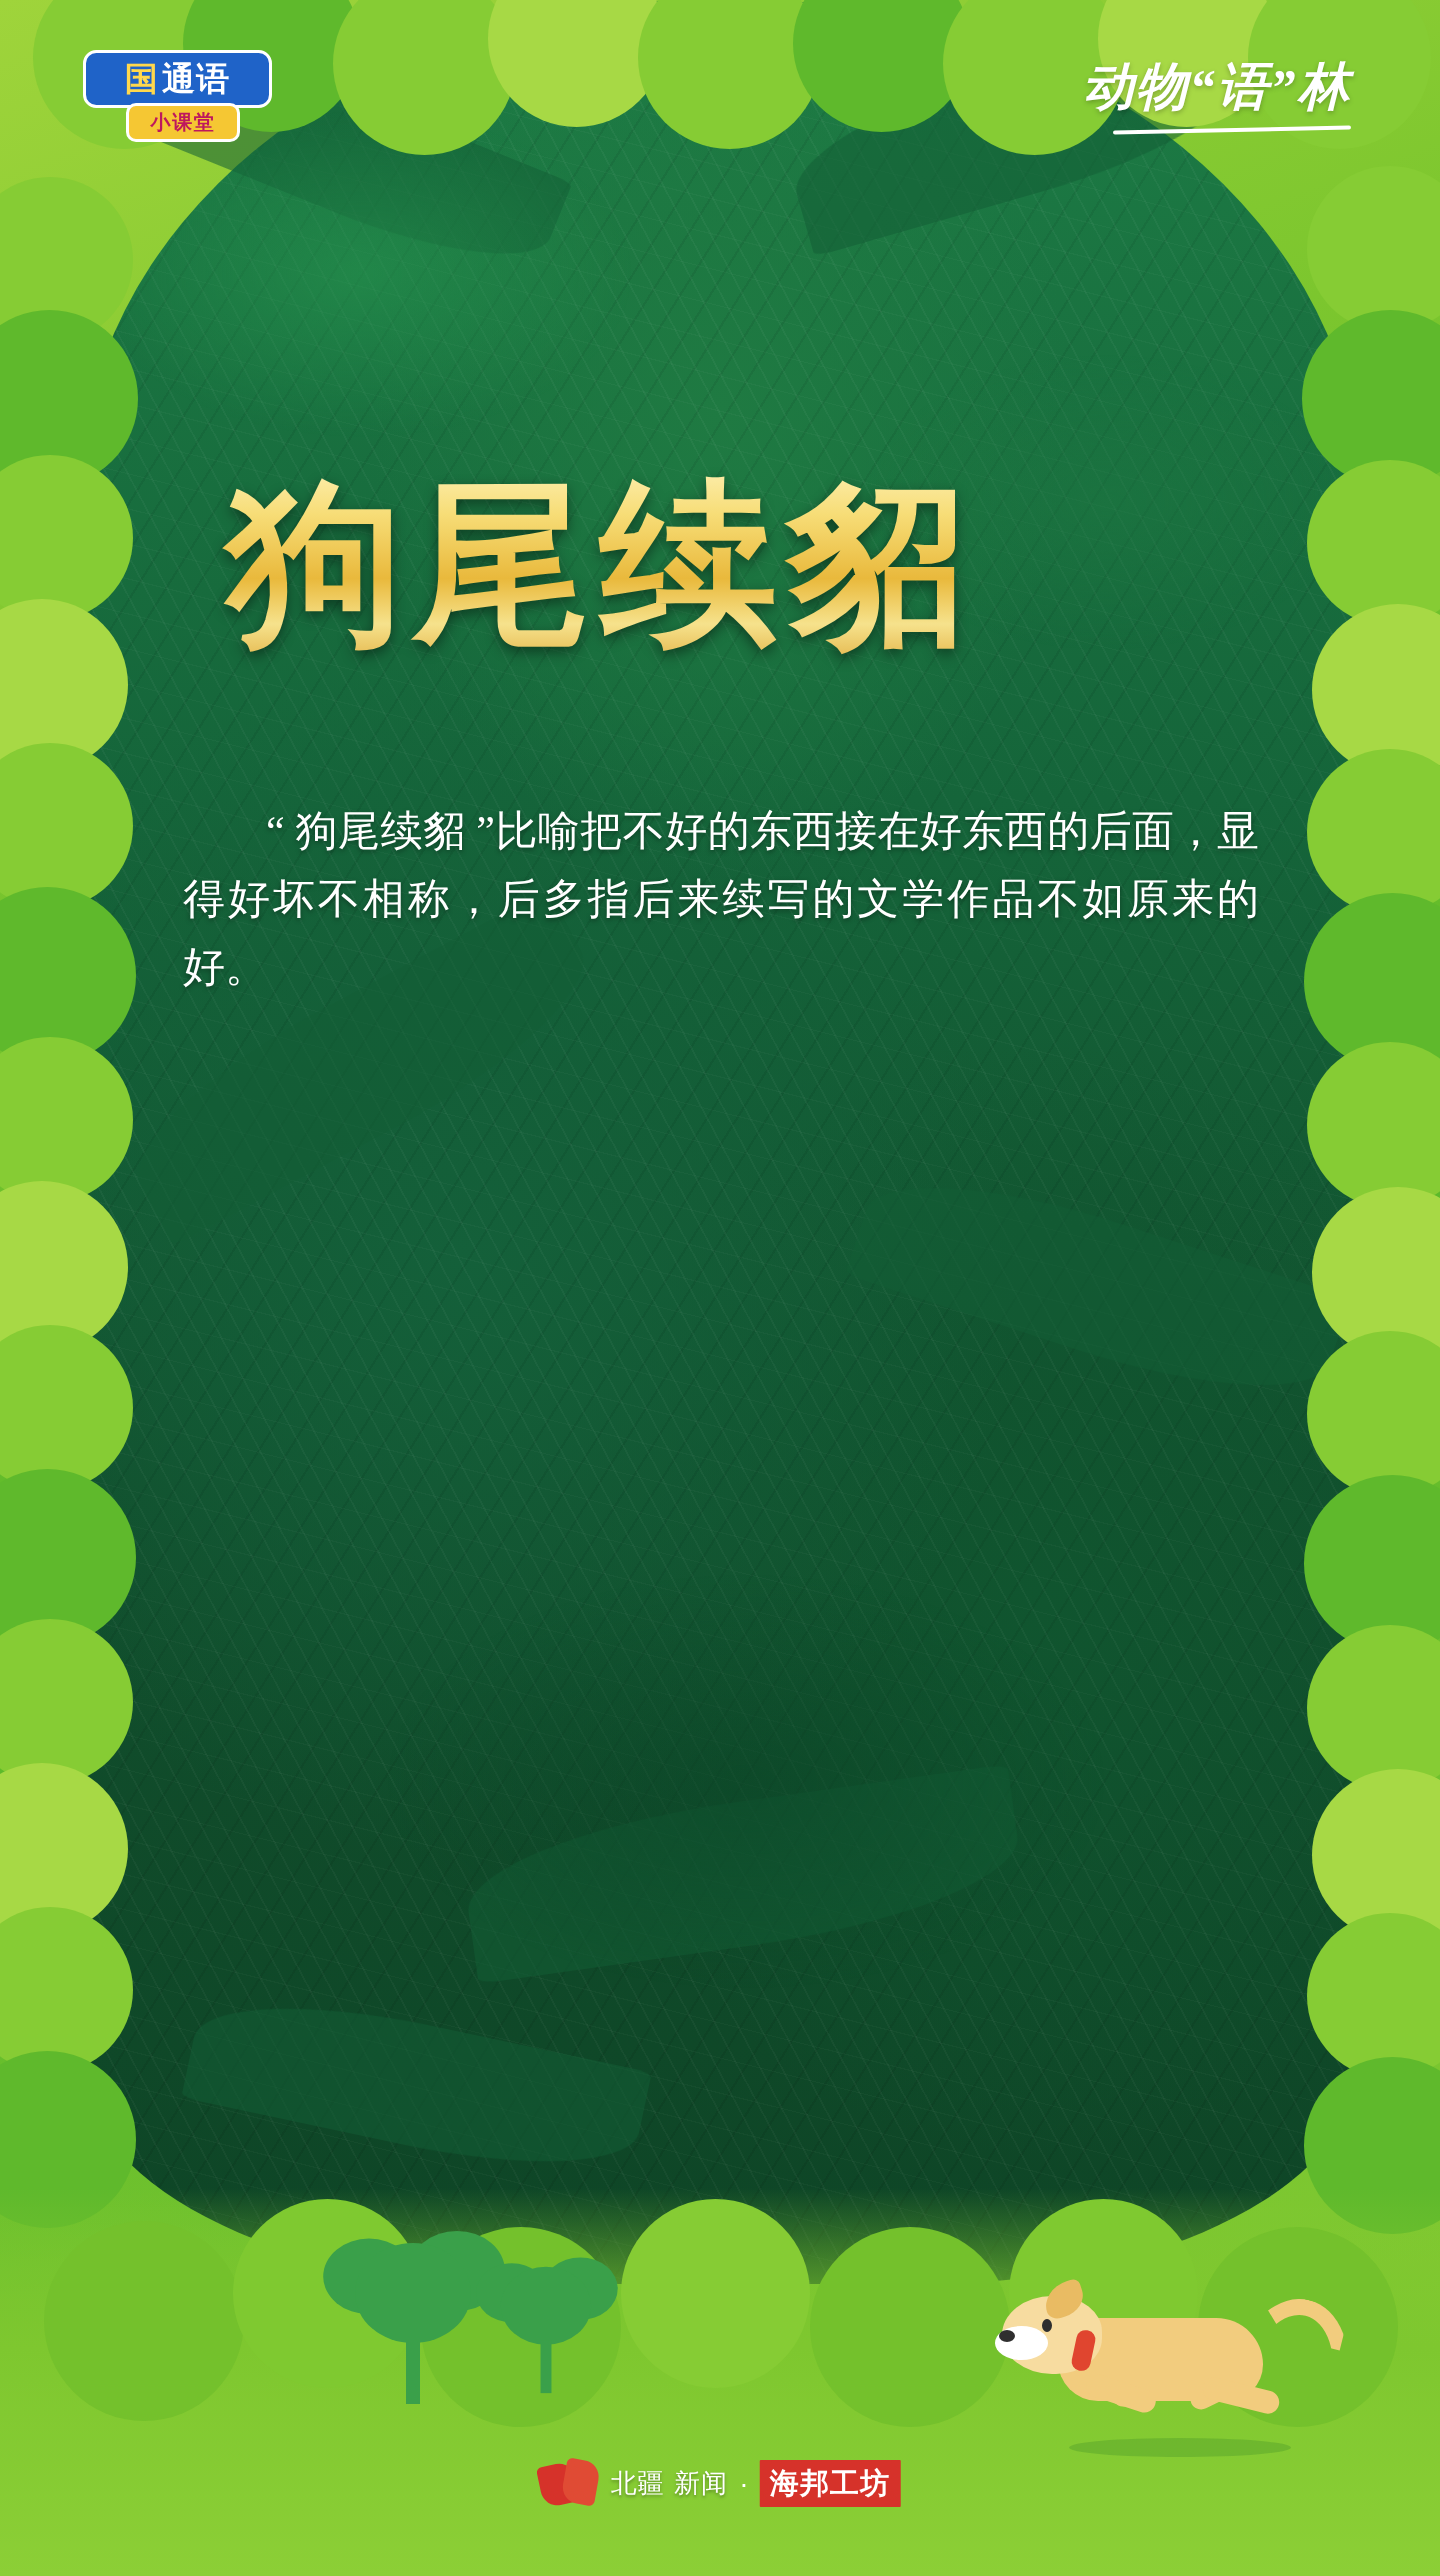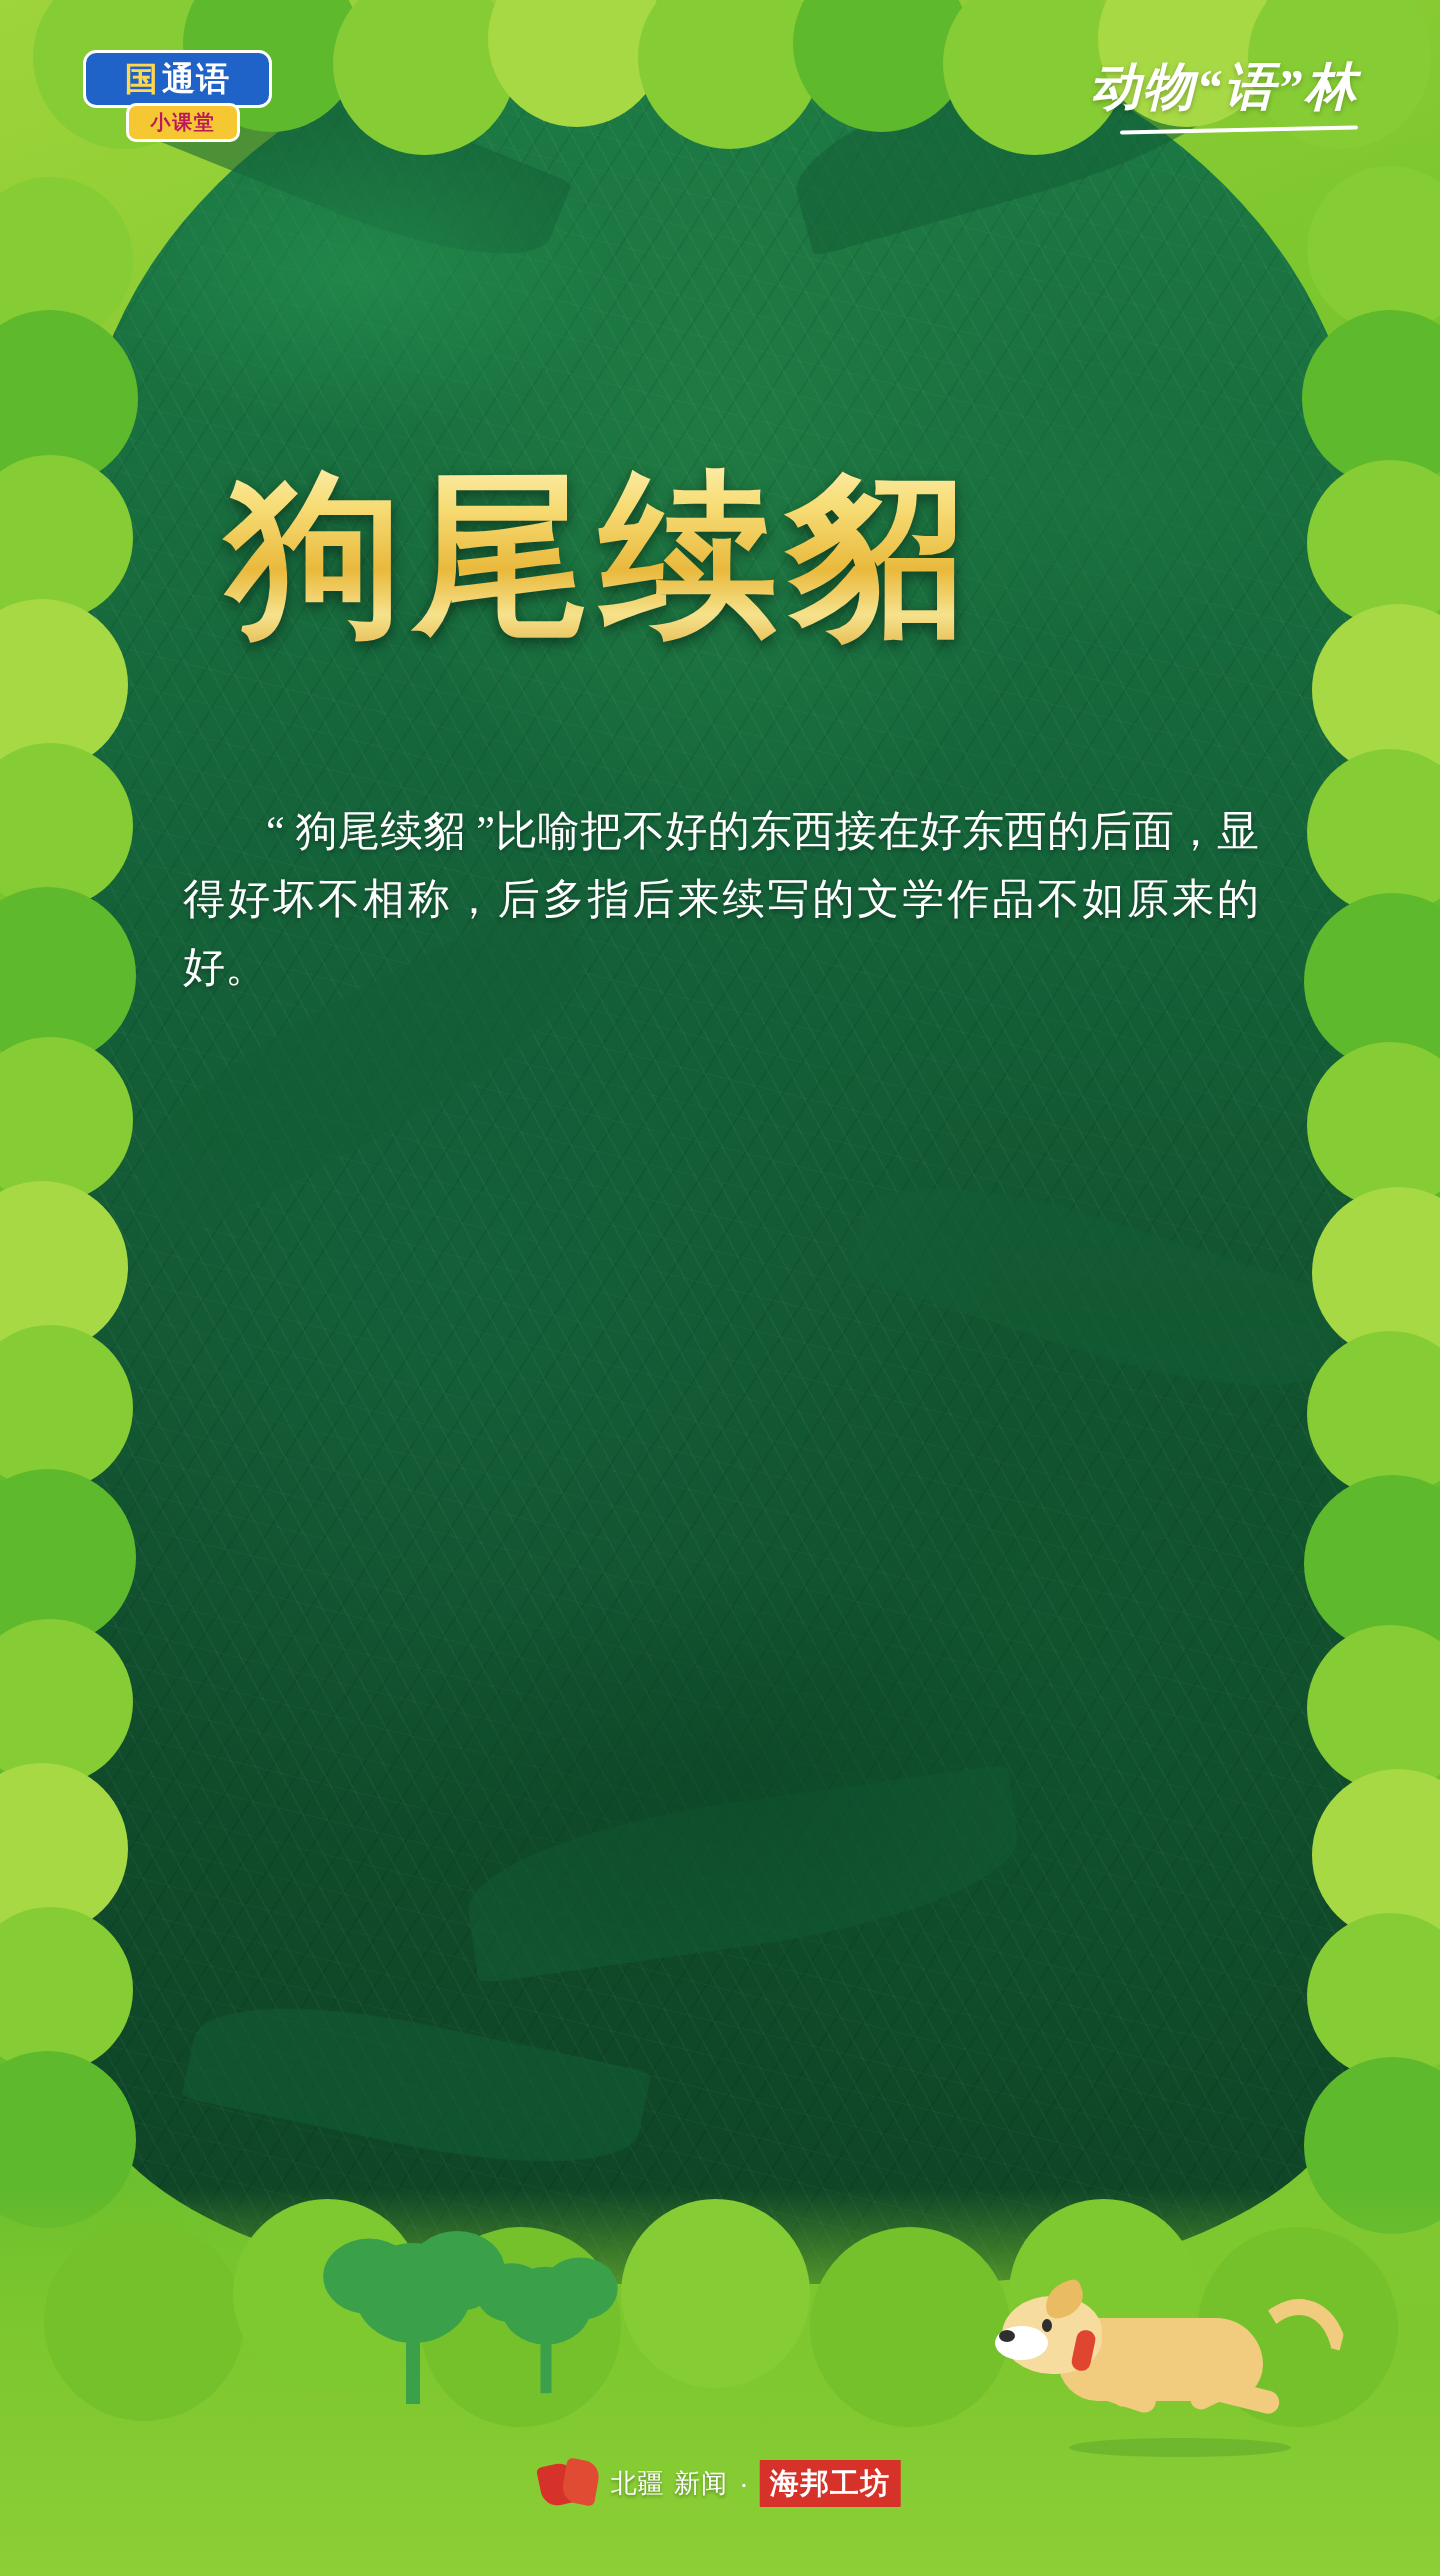--- a/index.html
+++ b/index.html
@@ -139,21 +139,21 @@
   }
   .logo-bot span {
     color: #be185d;
     font-size: 20px;
     font-weight: bold;
     letter-spacing: 1.7px;
   }
 
   .brandmark {
     position: absolute;
-    right: 82px;
+    right: 89px;
     top: 53px;
     text-align: center;
   }
   .brandmark .bm-text {
     color: #ffffff;
     font-size: 51px;
     font-weight: bold;
     font-style: italic;
     font-family: "Liberation Serif", serif;
     letter-spacing: 2.2px;
@@ -166,21 +166,21 @@
     margin-left: auto;
     background: #ffffff;
     border-radius: 3.3px;
     transform: rotate(-1.2deg);
   }
 
   
   .title {
     position: absolute;
     left: 0;
-    top: 438px;
+    top: 447px;
     width: 1200px;
     text-align: center;
     font-family: "Liberation Serif", serif;
     font-size: 177px;
     font-weight: bold;
     letter-spacing: 10px;
     background: linear-gradient(180deg, #fff6c6 0%, #f7dd77 28%, #e9b93c 55%, #f6e28c 74%, #d99b24 100%);
     -webkit-background-clip: text;
     background-clip: text;
     color: transparent;

